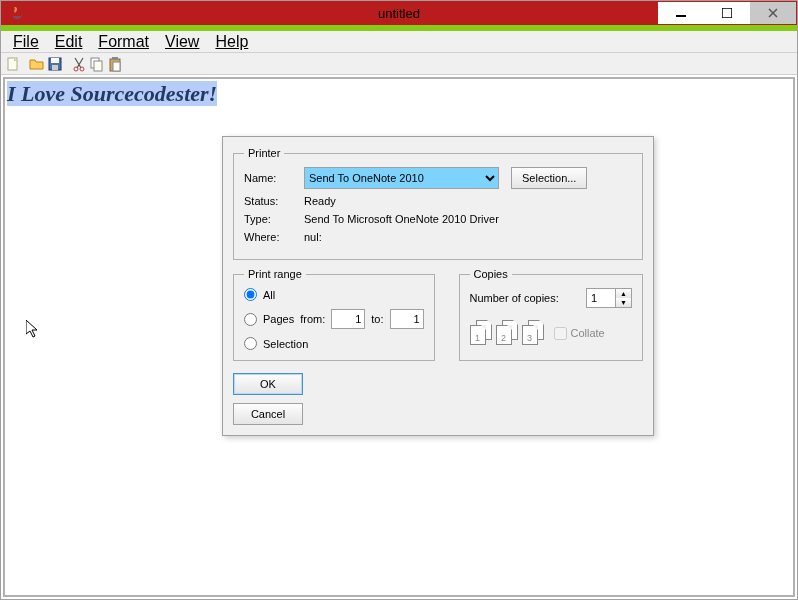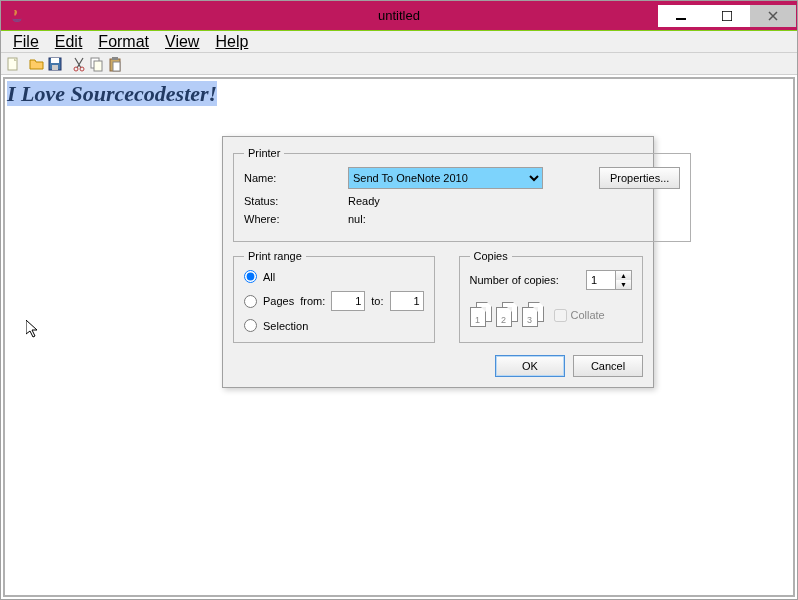--- a/index.html
+++ b/index.html
@@ -1,20 +1,20 @@
 <!DOCTYPE html>
 <html><head>
 <meta charset="utf-8">
 <style>
 * { box-sizing: border-box; margin: 0; padding: 0; }
 body { font-family: "Segoe UI", Tahoma, sans-serif; font-size: 12px; background: #fff; width: 798px; height: 600px; overflow: hidden; position: relative; }
 
 
 .main-window { width: 798px; height: 600px; border: 1px solid #a0a0a0; background: #fff; display: flex; flex-direction: column; }
-.titlebar { height: 30px; background: #be185d; border-bottom: 1px solid #84cc16; display: flex; align-items: center; position: relative; }
+.titlebar { height: 30px; background: #b91c1c; border-bottom: 6px solid #84cc16; display: flex; align-items: center; position: relative; }
 .titlebar .app-icon { width: 16px; height: 16px; margin: 0 8px; display: inline-flex; align-items: center; justify-content: center; }
 .titlebar .title { position: absolute; left: 50%; transform: translateX(-50%); font-size: 13px; color: #000; }
 .titlebar .win-controls { margin-left: auto; display: flex; }
 .titlebar .win-btn { width: 46px; height: 22px; display: flex; align-items: center; justify-content: center; font-size: 13px; background: #fff; }
 .titlebar .win-btn.close { background: #c8c8c8; color: #fff; width: 46px; height: 22px; margin-right: 1px; }
 .titlebar .win-btn.min, .titlebar .win-btn.max { color: #000; }
 
 .menubar { height: 22px; background: #f0f0f0; display: flex; align-items: center; padding: 0 4px; border-bottom: 1px solid #d0d0d0; }
 .menubar .menu-item { padding: 2px 8px; cursor: default; font-size: 16px; }
 .menubar .menu-item .ul { text-decoration: underline; }
@@ -32,21 +32,21 @@
 
 .dialog { position: absolute; left: 222px; top: 136px; width: 432px; background: #f0f0f0; border: 1px solid #a0a0a0; box-shadow: 2px 2px 6px rgba(0,0,0,0.2); }
 .dialog .dlg-titlebar { height: 28px; background: #f0c84a; display: flex; align-items: center; position: relative; }
 .dialog .dlg-title { position: absolute; left: 50%; transform: translateX(-50%); font-size: 13px; color: #000; }
 .dialog .dlg-close { position: absolute; right: 2px; top: 2px; width: 36px; height: 20px; background: #c94040; color: #fff; display: flex; align-items: center; justify-content: center; font-size: 12px; }
 .dialog .dlg-body { padding: 10px; }
 
 fieldset { border: 1px solid #b0b0b0; padding: 8px 10px 10px 10px; margin-bottom: 8px; }
 legend { font-size: 11px; padding: 0 4px; color: #000; }
 
-.row { display: flex; align-items: center; margin-bottom: 6px; gap: 44px; }
+.row { display: flex; align-items: center; margin-bottom: 6px; }
 .row.last { margin-bottom: 0; }
 .label { width: 60px; font-size: 11px; }
 .value { font-size: 11px; }
 
 select.printer-select { width: 195px; height: 22px; font-size: 11px; background: #7dd3fc; border: 1px solid #a0a0a0; }
 .props-btn { margin-left: 12px; height: 22px; padding: 0 10px; font-size: 11px; background: linear-gradient(#fdfdfd,#e5e5e5); border: 1px solid #a0a0a0; }
 
 .print-to-file { display: flex; align-items: center; margin-left: auto; }
 .print-to-file input { margin-right: 4px; }
 
@@ -65,21 +65,21 @@
 .spin .arrows div { flex: 1; display: flex; align-items: center; justify-content: center; font-size: 7px; background: linear-gradient(#fdfdfd,#e5e5e5); }
 
 .collate-row { display: flex; align-items: center; font-size: 11px; color: #888; }
 .pages-icons { display: flex; gap: 2px; margin-right: 8px; }
 .pg-pair { position: relative; width: 24px; height: 26px; }
 .pg { position: absolute; width: 16px; height: 20px; background: #fff; border: 1px solid #888; font-size: 9px; display: flex; align-items: flex-end; justify-content: center; padding-bottom: 1px; }
 .pg .corner { position: absolute; top: -1px; right: -1px; width: 0; height: 0; border-left: 5px solid transparent; border-top: 5px solid #f0f0f0; }
 .pg.back { top: 0; left: 6px; }
 .pg.front { top: 5px; left: 0; }
 
-.dlg-buttons { display: flex; justify-content: flex-end; gap: 8px; padding-top: 4px; }
+.dlg-buttons { display: flex; justify-content: flex-end; gap: 8px; padding-top: 4px; flex-direction: column; }
 .dlg-btn { width: 70px; height: 22px; font-size: 11px; background: linear-gradient(#fdfdfd,#e5e5e5); border: 1px solid #a0a0a0; }
 .dlg-btn.primary { border: 1px solid #4a8fd8; box-shadow: 0 0 0 1px #b6d8f6 inset; }
 
 
 .ico { width: 16px; height: 16px; }
 </style>
 </head>
 <body>
 
 <div class="main-window">
@@ -169,25 +169,29 @@
 <div class="dialog">
   <div class="dlg-body">
 
     <fieldset>
       <legend>Printer</legend>
       <div class="row">
         <span class="label">Name:</span>
         <select class="printer-select">
           <option>Send To OneNote 2010</option>
         </select>
-        <button class="props-btn">Properties...</button>
+        <button class="props-btn">Selection...</button>
       </div>
       <div class="row">
         <span class="label">Status:</span>
         <span class="value">Ready</span>
+      </div>
+      <div class="row">
+        <span class="label">Type:</span>
+        <span class="value">Send To Microsoft OneNote 2010 Driver</span>
       </div>
       <div class="row">
         <span class="label">Where:</span>
         <span class="value">nul:</span>
       </div>
     </fieldset>
 
     <div class="lower">
       <fieldset>
         <legend>Print range</legend>

